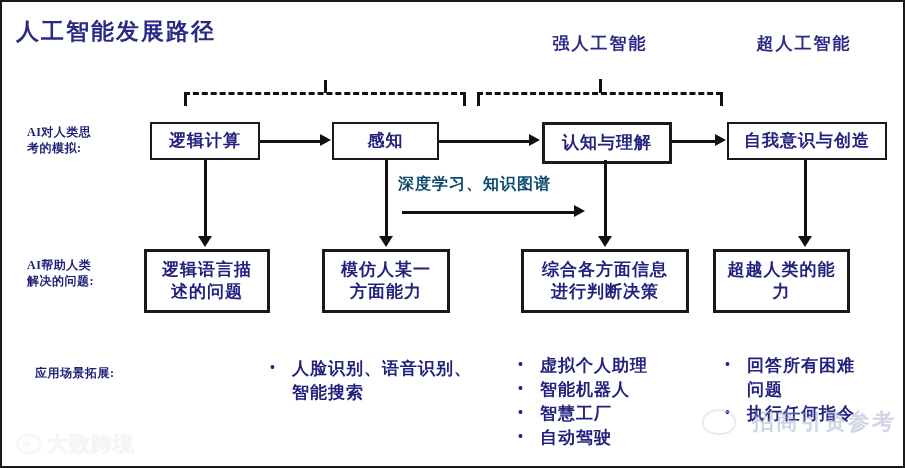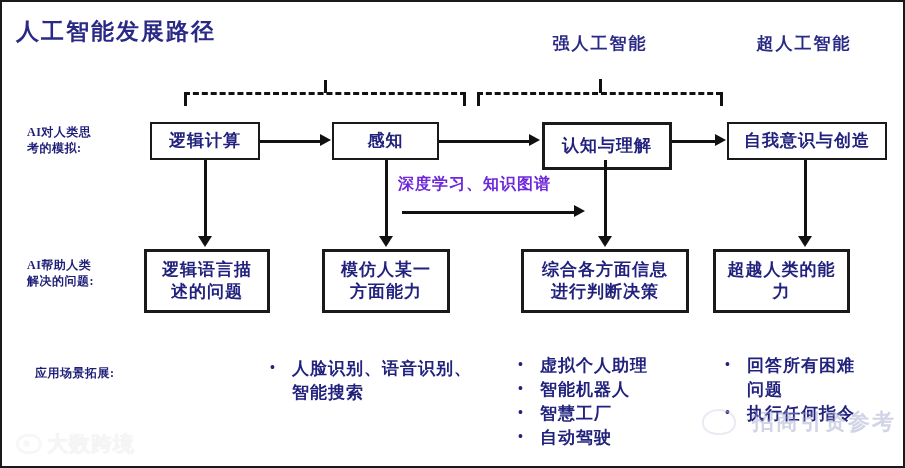--- a/index.html
+++ b/index.html
@@ -41,21 +41,21 @@
     font-weight: bold;
     color: #1e1e78;
     line-height: 1.32;
     letter-spacing: 0.5px;
     white-space: nowrap;
     margin-left: 11px;
   }
   .annot {
     font-size: 16px;
     font-weight: bold;
-    color: #6d28d9;
+    color: #0c4a6e;
     letter-spacing: 1px;
     white-space: nowrap;
   }
 
   
   .nodebox {
     border: 2px solid #1a1a1a;
     background: #ffffff;
     box-sizing: border-box;
     display: flex;
@@ -202,21 +202,21 @@
     <div>AI对人类思</div>
     <div>考的模拟:</div>
   </div>
 
   <div class="abs nodebox" style="left:148px; top:120px; width:110px; height:38px;">
     <span>逻辑计算</span>
   </div>
   <div class="abs nodebox" style="left:330px; top:120px; width:107px; height:38px;">
     <span>感知</span>
   </div>
-  <div class="abs nodebox thick" style="left:540px; top:120px; width:130px; height:48px;">
+  <div class="abs nodebox thick" style="left:540px; top:120px; width:130px; height:42px;">
     <span>认知与理解</span>
   </div>
   <div class="abs nodebox" style="left:725px; top:120px; width:160px; height:38px;">
     <span>自我意识与创造</span>
   </div>
 
   <div class="abs hline" style="left:258px; top:138px; width:60px;"></div>
   <div class="abs arrowR" style="left:318px; top:132px;"></div>
 
   <div class="abs hline" style="left:437px; top:138px; width:90px;"></div>

